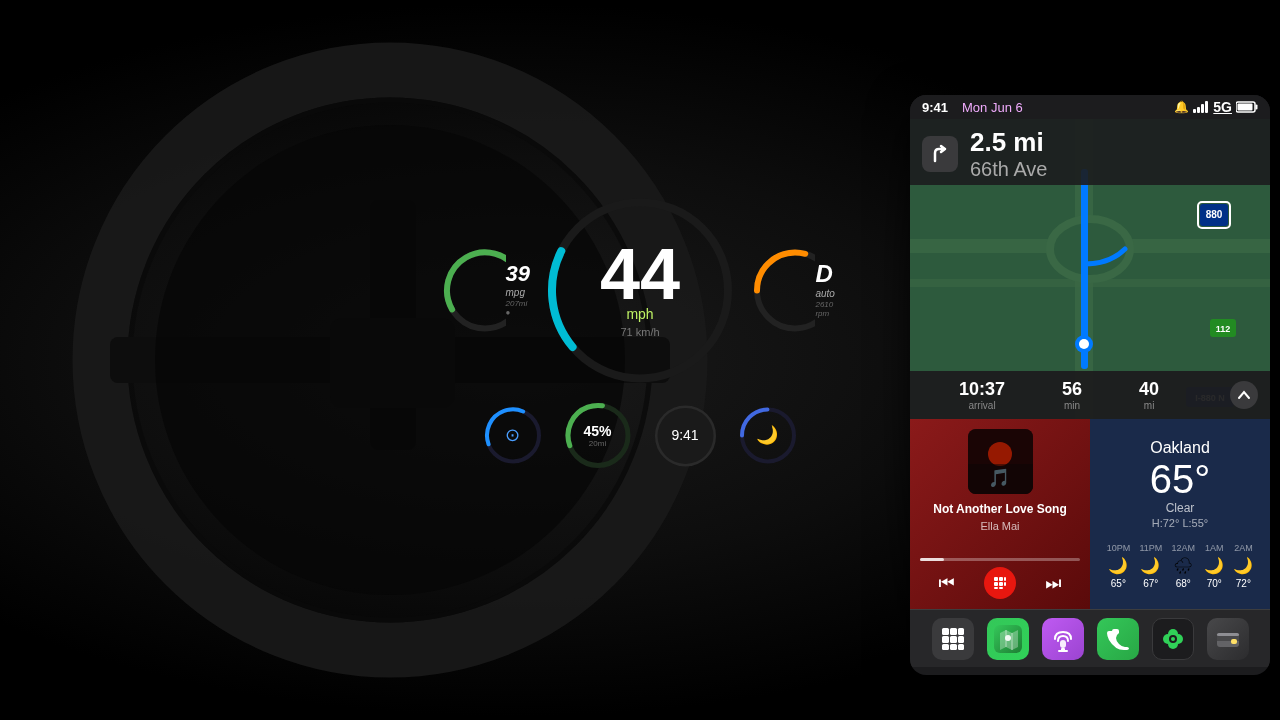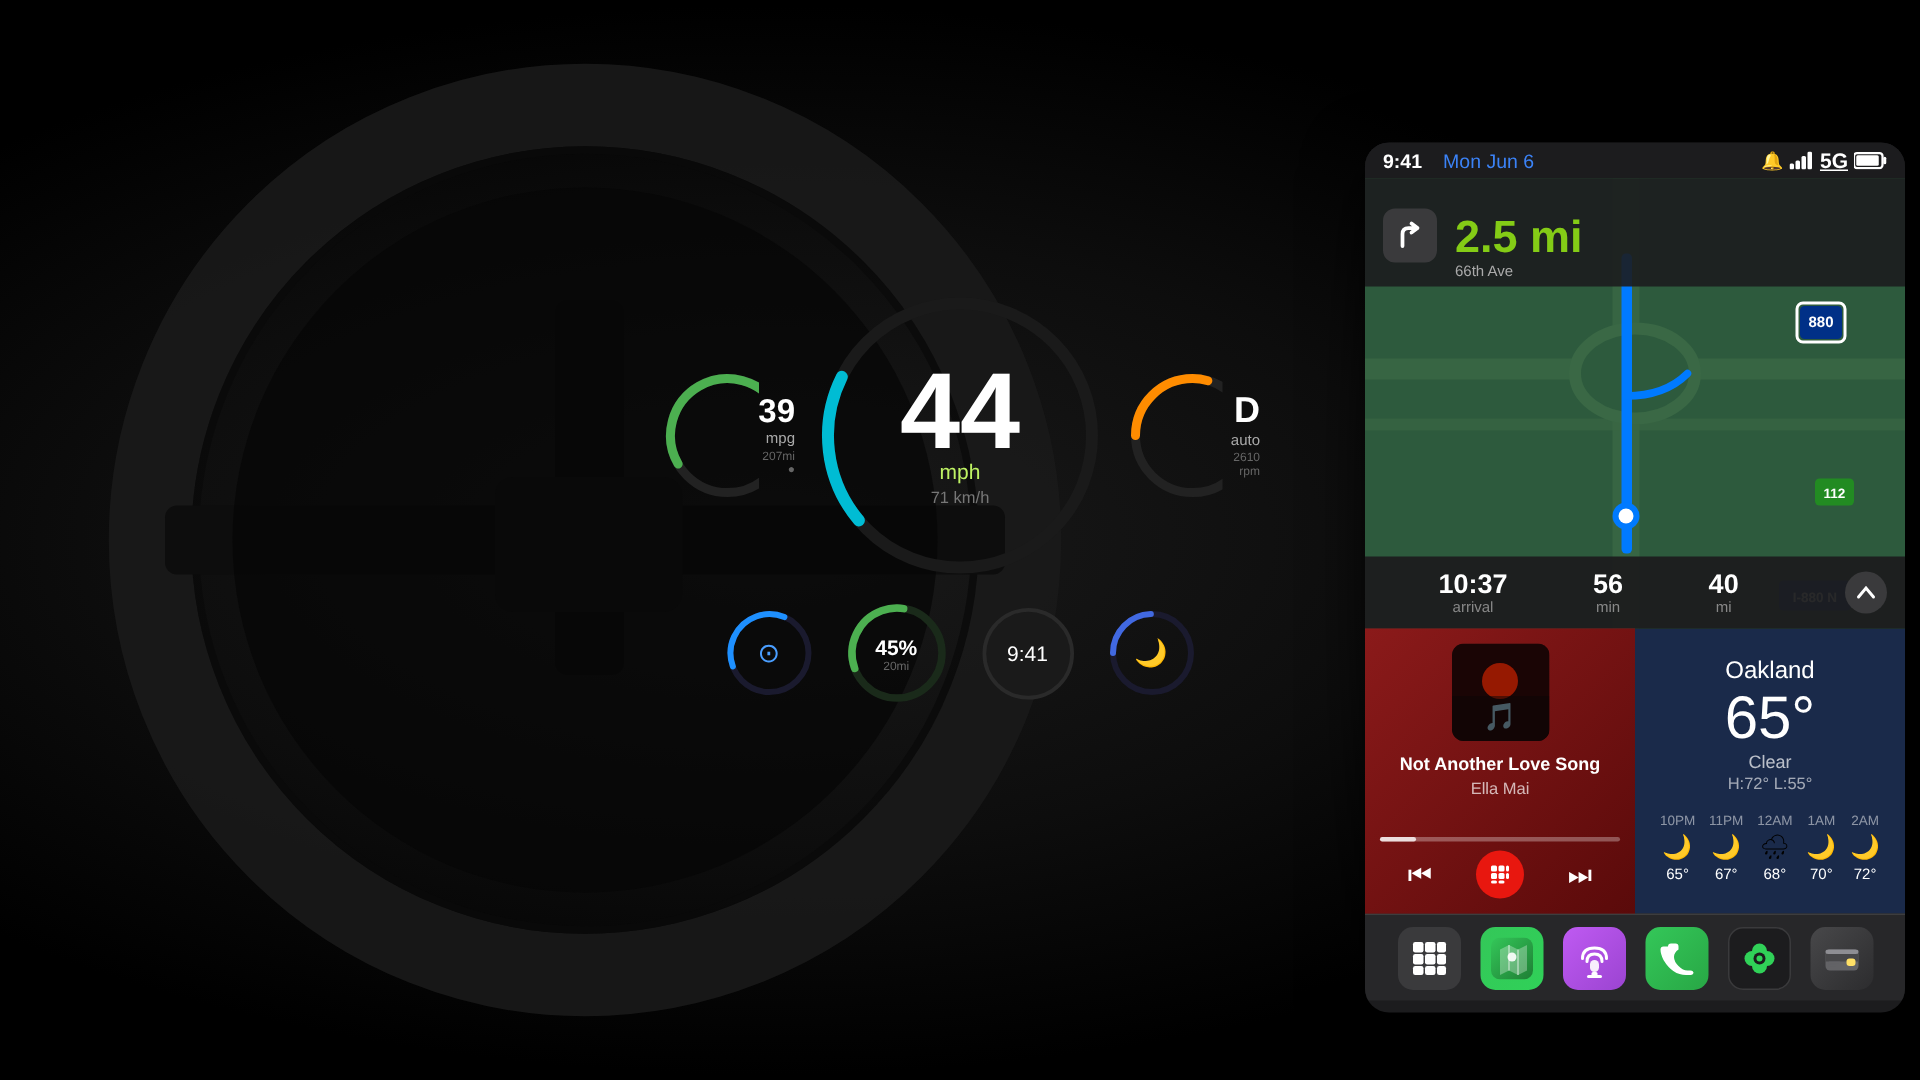--- a/index.html
+++ b/index.html
@@ -41,23 +41,24 @@
 
     
     .gauge-circle {
       position: relative;
       display: flex;
       align-items: center;
       justify-content: center;
     }
 
     .gauge-label {
-      text-align: right;
+      text-align: left;
       z-index: 2;
       position: relative;
+      font-style: italic;
     }
 
     .gauge-value {
       font-size: 28px;
       font-weight: 600;
       color: #fff;
       line-height: 1;
     }
 
     .gauge-unit {
@@ -120,21 +121,21 @@
     }
 
     .status-time {
       font-size: 13px;
       font-weight: 600;
       color: #fff;
     }
 
     .status-date {
       font-size: 13px;
-      color: #3b82f6;
+      color: #f0abfc;
       margin-left: 8px;
     }
 
     .status-icons {
       display: flex;
       align-items: center;
       gap: 4px;
     }
 
     
@@ -215,28 +216,27 @@
       background: #3a3a3c;
       border-radius: 8px;
       display: flex;
       align-items: center;
       justify-content: center;
       color: #fff;
       font-size: 20px;
     }
 
     .nav-distance {
-      font-size: 30px;
+      font-size: 26px;
       font-weight: 700;
-      color: #84cc16;
-      margin-top: 15px;
+      color: #ffffff;
     }
 
     .nav-street {
-      font-size: 10px;
+      font-size: 20px;
       color: #aaa;
     }
 
     
     .widgets-row {
       display: flex;
       flex: 0 0 auto;
       height: 190px;
     }
 

